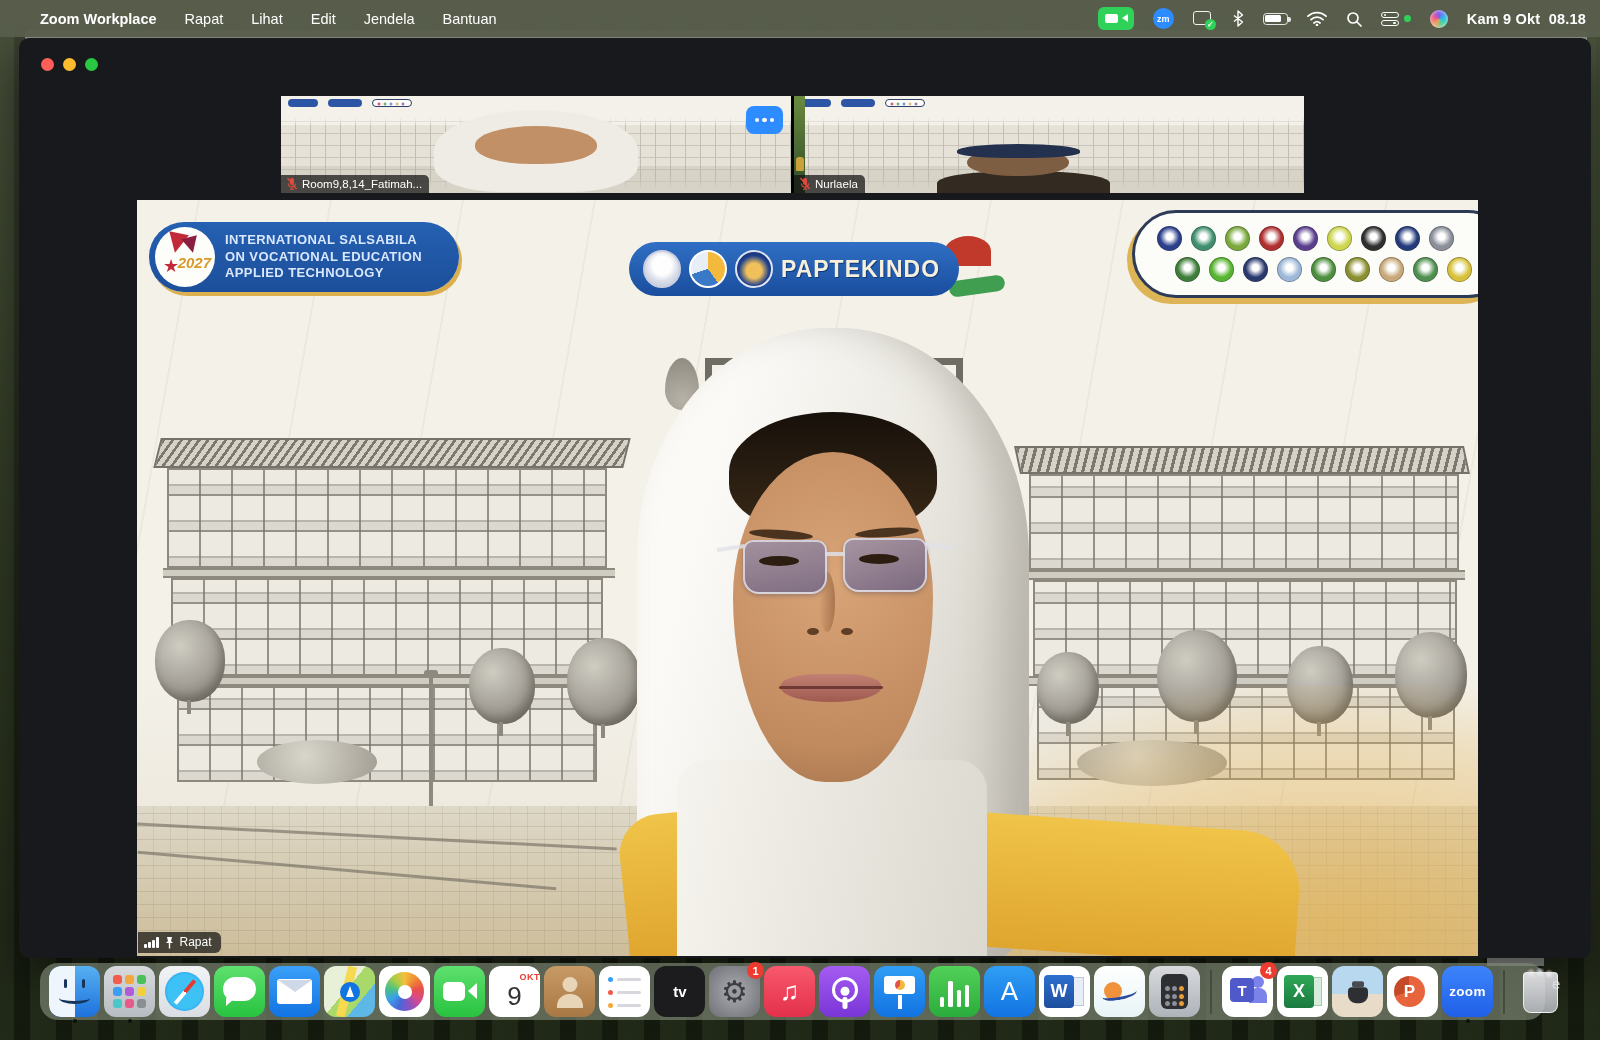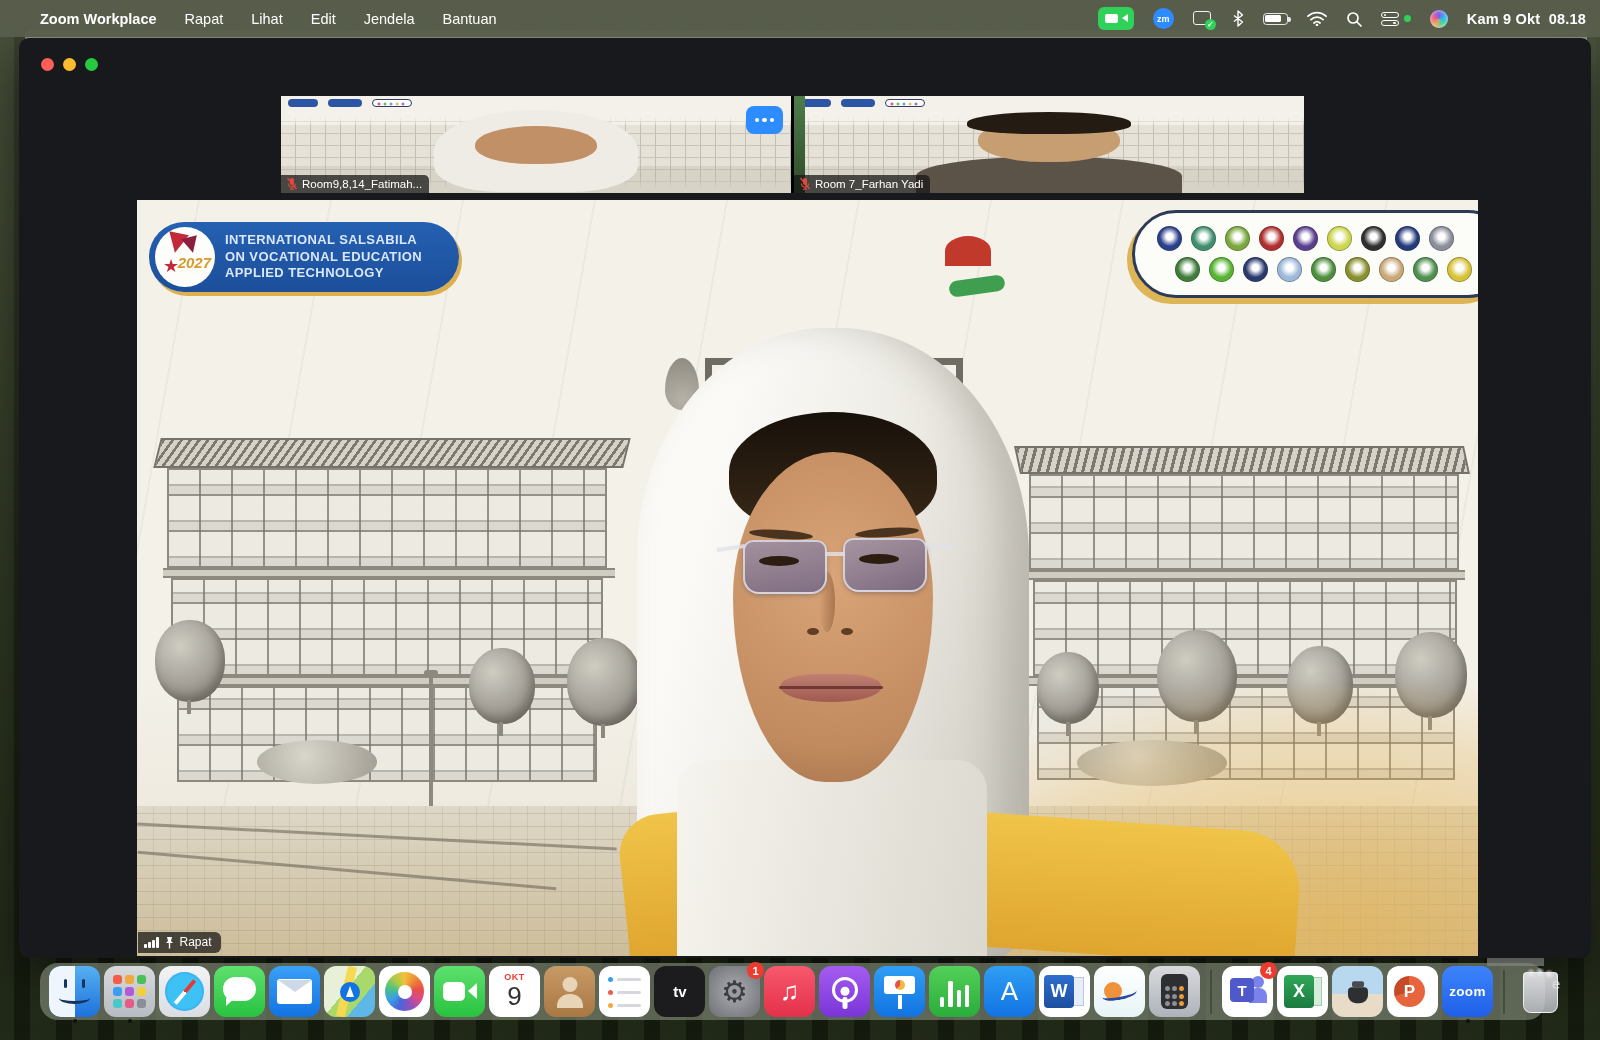--- a/index.html
+++ b/index.html
@@ -198,21 +198,21 @@
   .k-maps .nav { position:absolute; left:50%; top:50%; width:20px; height:20px; transform:translate(-50%,-50%); border-radius:50%; background:#1273e2; }
   .k-maps .nav::after { content:""; position:absolute; left:6px; top:4px; width:0; height:0; border-bottom:11px solid #fff; border-left:4.5px solid transparent; border-right:4.5px solid transparent; }
   .k-photos { background:#fff; }
   .k-photos .wheel { position:absolute; inset:6px; border-radius:50%;
      background:conic-gradient(#f2c03c,#ef8b35,#e8504a,#d84a8c,#8a52c0,#4a66d8,#3aa0e8,#48c088,#a8cc48,#f2c03c); }
   .k-photos .hole { position:absolute; left:50%; top:50%; width:14px; height:14px; border-radius:50%; background:#fff; transform:translate(-50%,-50%); }
   .k-facetime { background:linear-gradient(180deg,#5ee06e,#28c340); }
   .k-facetime .camb { position:absolute; left:9px; top:16px; width:22px; height:19px; background:#fff; border-radius:5px; }
   .k-facetime .camt { position:absolute; right:8px; top:17px; width:0; height:0; border-right:9px solid #fff; border-top:8px solid transparent; border-bottom:8px solid transparent; }
   .k-calendar { background:#fff; }
-  .k-calendar .mon { position:absolute; left:0; right:0; top:6px; text-align:center; color:#ee3b2f; font-size:9px; font-weight:bold; letter-spacing:.5px; }
+  .k-calendar .mon { position:absolute; left:0; right:0; top:6px; text-align:right; color:#ee3b2f; font-size:9px; font-weight:bold; letter-spacing:.5px; }
   .k-calendar .day { position:absolute; left:0; right:0; top:15px; text-align:center; color:#333; font-size:26px; font-weight:300; }
   .k-contacts { background:linear-gradient(180deg,#c89a66,#a87844); }
   .k-contacts .ph { position:absolute; left:50%; top:11px; width:15px; height:15px; border-radius:50%; background:#e8d5b8; transform:translateX(-50%); }
   .k-contacts .pb { position:absolute; left:50%; bottom:9px; width:26px; height:14px; border-radius:12px 12px 0 0; background:#e8d5b8; transform:translateX(-50%); }
   .k-reminders { background:#fff; }
   .k-reminders .row { position:absolute; left:9px; right:9px; height:5px; display:flex; align-items:center; gap:4px; }
   .k-reminders .row i { width:5px; height:5px; border-radius:50%; flex:none; }
   .k-reminders .row s { flex:1; height:3.5px; background:#d8d8dc; border-radius:2px; }
   .k-appletv { background:#1c1c1e; }
   .k-appletv .g-center { font-size:15px; }
@@ -351,31 +351,32 @@
           <span>Room9,8,14_Fatimah...</span>
         </div>
       </div>
       <div class="thumb">
         <div class="sketch"></div>
         <div class="ministrip">
           <span class="mini-pill b1"></span>
           <span class="mini-pill b2"></span>
           <span class="mini-pill w"></span>
         </div>
-        <div class="left-strip" style="background:linear-gradient(180deg,#4f7d4a,#2e4a28);"></div>
-        <div class="p-body" style="left:24%; bottom:-6px; width:52%; height:42px; background:#5c5348;"></div>
-        <div class="p-head" style="left:36%; top:22px; width:28%; height:44px; background:#c79d72;"></div>
-        <div class="p-hair" style="left:34%; top:16px; width:32%; height:22px; background:#241c12;"></div>
+        <div class="left-strip" style="background:linear-gradient(180deg,#6a8a3f,#2e4a28);"></div>
+        <div class="trophy"></div>
+        <div class="p-body" style="left:28%; bottom:-4px; width:34%; height:26px; background:#332a22;"></div>
+        <div class="p-head" style="left:34%; top:52px; width:20%; height:28px; background:#7e5e42;"></div>
+        <div class="p-hair" style="left:32%; top:48px; width:24%; height:14px; background:#23304e;"></div>
         <div class="name-tag">
           <svg class="mic-ic" width="12" height="13" viewBox="0 0 12 13">
             <rect x="4" y="1" width="4" height="7" rx="2" fill="#e04a3c"></rect>
             <path d="M2.5 6.5a3.5 3.5 0 0 0 7 0 M6 10v2.2 M4 12.2h4" stroke="#e04a3c" stroke-width="1.1" fill="none"></path>
             <line x1="1.5" y1="1" x2="10.5" y2="12" stroke="#e04a3c" stroke-width="1.3"></line>
           </svg>
-          <span>Room 7_Farhan Yadi</span>
+          <span>Nurlaela</span>
         </div>
       </div>
     </div>
 
   <div id="mainvideo">
     <div class="paper-tex"></div>
 
     <div class="bldg">
       <div class="b-roof" style="left:20px; top:238px; width:470px; height:30px; transform:skewX(-14deg);"></div>
       <div class="b-body" style="left:30px; top:268px; width:440px; height:100px;"></div>
@@ -445,20 +446,26 @@
       </div>
       <div class="txt">
         <div>INTERNATIONAL SALSABILA</div>
         <div>ON VOCATIONAL EDUCATION</div>
         <div>APPLIED TECHNOLOGY</div>
       </div>
     </div>
 
     <div id="center-deco-r"></div>
     <div id="center-deco-g"></div>
+    <div id="center-banner">
+      <span class="lg lg1"></span>
+      <span class="lg lg2"></span>
+      <span class="lg lg3"></span>
+      <span class="label">PAPTEKINDO</span>
+    </div>
 
     <div id="logo-pill">
       <div class="logo-row r1" id="logo-row1">
           <span class="uni-logo" style="background: radial-gradient(circle at 50% 42%, rgb(255, 255, 255) 18%, rgb(43, 63, 140) 55%);"></span>
           <span class="uni-logo" style="background: radial-gradient(circle at 50% 42%, rgb(255, 255, 255) 18%, rgb(63, 143, 110) 55%);"></span>
           <span class="uni-logo" style="background: radial-gradient(circle at 50% 42%, rgb(255, 255, 255) 18%, rgb(122, 168, 60) 55%);"></span>
           <span class="uni-logo" style="background: radial-gradient(circle at 50% 42%, rgb(255, 255, 255) 18%, rgb(176, 48, 48) 55%);"></span>
           <span class="uni-logo" style="background: radial-gradient(circle at 50% 42%, rgb(255, 255, 255) 18%, rgb(91, 63, 143) 55%);"></span>
           <span class="uni-logo" style="background: radial-gradient(circle at 50% 42%, rgb(255, 255, 255) 18%, rgb(205, 214, 78) 55%);"></span>
           <span class="uni-logo" style="background: radial-gradient(circle at 50% 42%, rgb(255, 255, 255) 18%, rgb(47, 47, 47) 55%);"></span>

